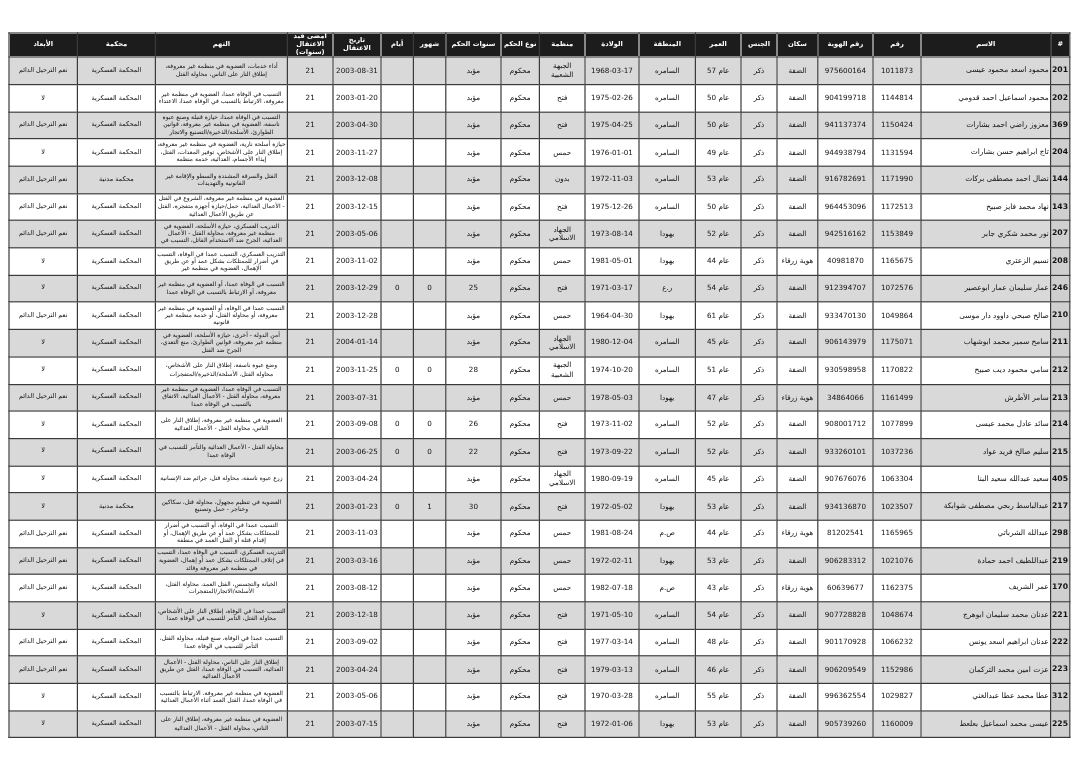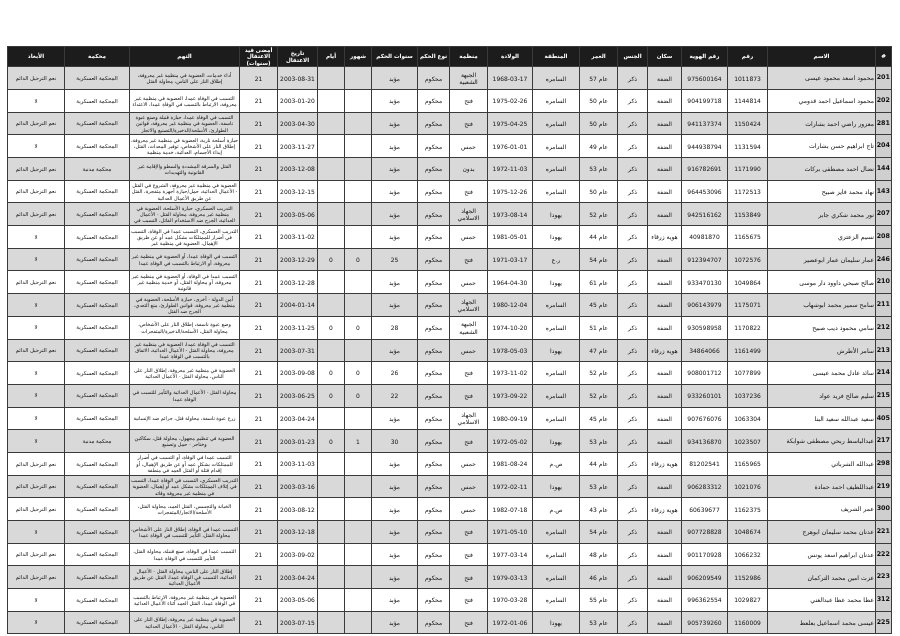--- a/index.html
+++ b/index.html
@@ -1,18 +1,18 @@
 <!DOCTYPE html>
 <html lang="ar" dir="rtl"><head>
 <meta charset="utf-8">
 <style>
   html,body{margin:0;padding:0;background:#ffffff;}
   body{width:900px;height:636px;overflow:hidden;font-family:"DejaVu Sans", sans-serif;}
   .page{position:relative;width:900px;height:636px;background:#ffffff;}
-  table.grid{position:absolute;top:46px;right:8px;width:884px;border-collapse:collapse;table-layout:fixed;direction:rtl;}
+  table.grid{position:absolute;top:27px;right:8px;width:884px;border-collapse:collapse;table-layout:fixed;direction:rtl;}
   table.grid th, table.grid td{border:0.6px solid #3a3a3a;padding:0 1px;overflow:hidden;vertical-align:middle;}
   thead tr{height:14px;}
   thead th{background:#1c1c1c;color:#ffffff;font-size:5.6px;font-weight:bold;line-height:1.15;text-align:center;}
   tbody tr{height:22.7px;}
   tbody td{font-size:6px;color:#111;text-align:center;line-height:1.2;background:#ffffff;}
   tbody tr:nth-child(odd) td{background:#d9d9d9;}
   td.c-num{background:#cfcfcf !important;font-weight:bold;font-size:6.4px;}
   td.c-name{text-align:right;padding-right:3px;font-size:6.2px;}
   td.c-charges{font-size:5px;line-height:1.25;}
   td.c-court, td.c-deport{font-size:5.4px;}
@@ -105,21 +105,21 @@
           <td class="c-years">مؤبد</td>
           <td class="c-months"></td>
           <td class="c-days"></td>
           <td class="c-arrest">2003-01-20</td>
           <td class="c-served">21</td>
           <td class="c-charges">التسبب في الوفاة عمدا، العضوية في منظمة غير معروفة، الارتباط بالتسبب في الوفاة عمدا، الاعتداء</td>
           <td class="c-court">المحكمة العسكرية</td>
           <td class="c-deport">لا</td>
         </tr>
         <tr>
-          <td class="c-num">281</td>
+          <td class="c-num">369</td>
           <td class="c-name">معزوز راضي احمد بشارات</td>
           <td class="c-raqm">1150424</td>
           <td class="c-id">941137374</td>
           <td class="c-sakan">الضفة</td>
           <td class="c-gender">ذكر</td>
           <td class="c-age">عام 50</td>
           <td class="c-region">السامره</td>
           <td class="c-birth">1975-04-25</td>
           <td class="c-org">فتح</td>
           <td class="c-judgment">محكوم</td>
@@ -462,21 +462,21 @@
           <td class="c-years">مؤبد</td>
           <td class="c-months"></td>
           <td class="c-days"></td>
           <td class="c-arrest">2003-03-16</td>
           <td class="c-served">21</td>
           <td class="c-charges">التدريب العسكري، التسبب في الوفاة عمدا، التسبب في إتلاف الممتلكات بشكل عمد أو إهمال، العضوية في منظمة غير معروفة وقائد</td>
           <td class="c-court">المحكمة العسكرية</td>
           <td class="c-deport">نعم الترحيل الدائم</td>
         </tr>
         <tr>
-          <td class="c-num">300</td>
+          <td class="c-num">170</td>
           <td class="c-name">عمر الشريف</td>
           <td class="c-raqm">1162375</td>
           <td class="c-id">60639677</td>
           <td class="c-sakan">هوية زرقاء</td>
           <td class="c-gender">ذكر</td>
           <td class="c-age">عام 43</td>
           <td class="c-region">ص.م</td>
           <td class="c-birth">1982-07-18</td>
           <td class="c-org">حمس</td>
           <td class="c-judgment">محكوم</td>

